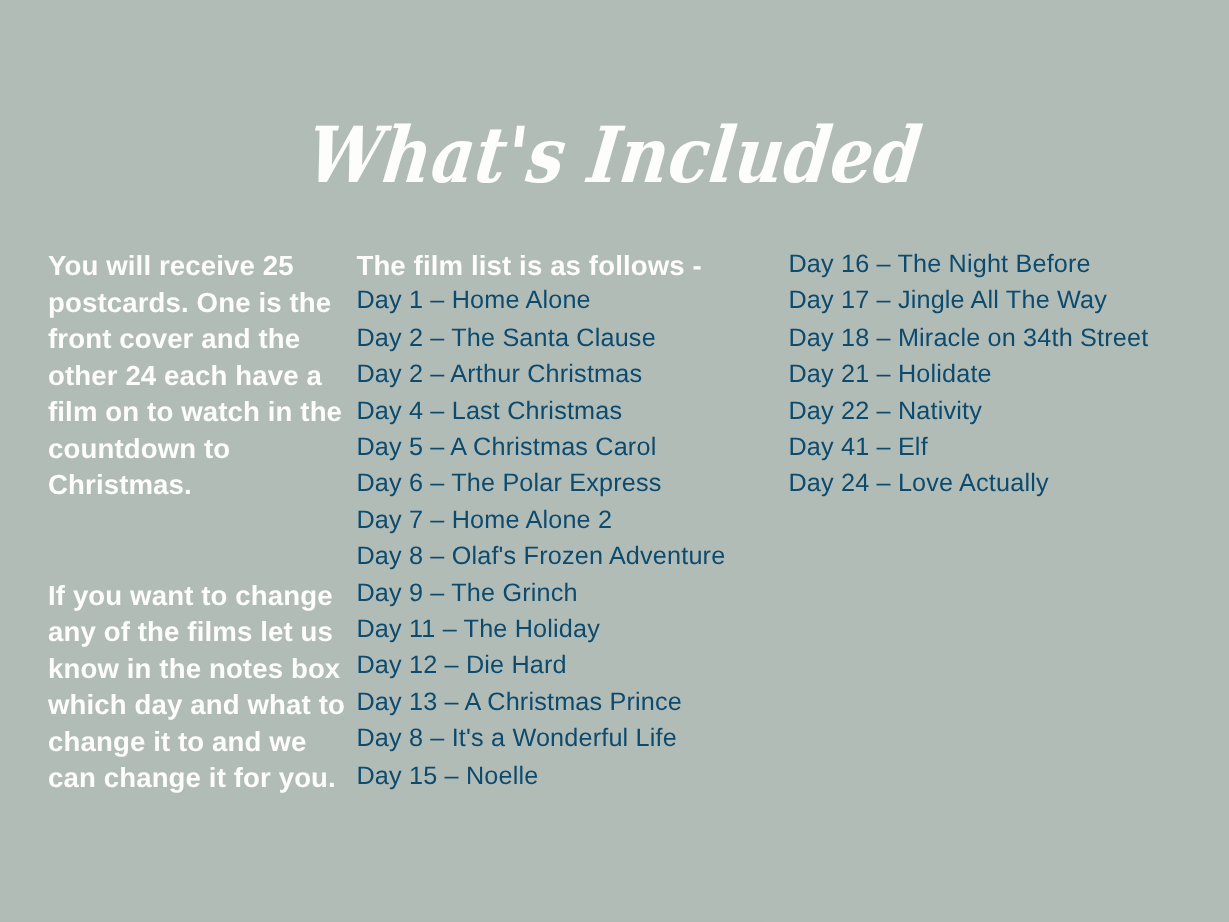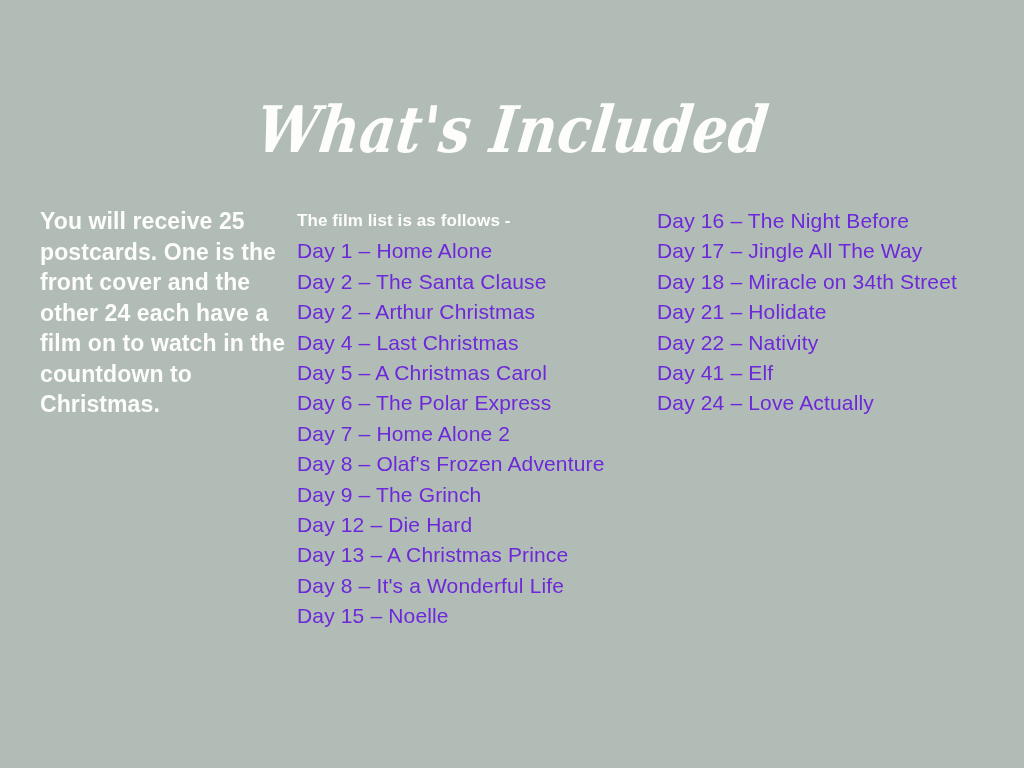--- a/index.html
+++ b/index.html
@@ -67,67 +67,69 @@
 
   .col-mid {
     left: 297px;
     width: 350px;
   }
   .col-right {
     left: 657px;
     width: 360px;
   }
   .list-heading {
-    font-size: 17px;
+    font-size: 23px;
     line-height: 30.4px;
     font-weight: 700;
     letter-spacing: 0.1px;
     margin: 0;
     color: #fdfdfb;
   }
   .film-list {
     list-style: none;
     margin: 0;
     padding: 0;
   }
   .film-list li {
     font-size: 21px;
     line-height: 30.4px;
     font-weight: 400;
     letter-spacing: 0.15px;
-    color: #6d28d9;
+    color: #0c4a6e;
     white-space: nowrap;
   }
 </style>
 </head>
 <body>
 
 <div class="page">
 
   <div class="title-wrap">
     <span class="title" style="transform: skewX(-7deg) scale(0.7284, 0.8449);">What's Included</span>
   </div>
 
   <div class="col col-left">
     <p>You will receive 25 postcards. One is the front cover and the other 24 each have a film on to watch in the countdown to Christmas.</p>
     <div class="col-gap"></div>
+    <p>If you want to change any of the films let us know in the notes box which day and what to change it to and we can change it for you.</p>
   </div>
 
   <div class="col col-mid">
     <p class="list-heading">The film list is as follows -</p>
     <ul class="film-list">
         <li>Day 1 – Home Alone</li>
         <li>Day 2 – The Santa Clause</li>
         <li>Day 2 – Arthur Christmas</li>
         <li>Day 4 – Last Christmas</li>
         <li>Day 5 – A Christmas Carol</li>
         <li>Day 6 – The Polar Express</li>
         <li>Day 7 – Home Alone 2</li>
         <li>Day 8 – Olaf's Frozen Adventure</li>
         <li>Day 9 – The Grinch</li>
+        <li>Day 11 – The Holiday</li>
         <li>Day 12 – Die Hard</li>
         <li>Day 13 – A Christmas Prince</li>
         <li>Day 8 – It's a Wonderful Life</li>
         <li>Day 15 – Noelle</li>
       </ul>
   </div>
 
   <div class="col col-right">
     <ul class="film-list">
         <li>Day 16 – The Night Before</li>

